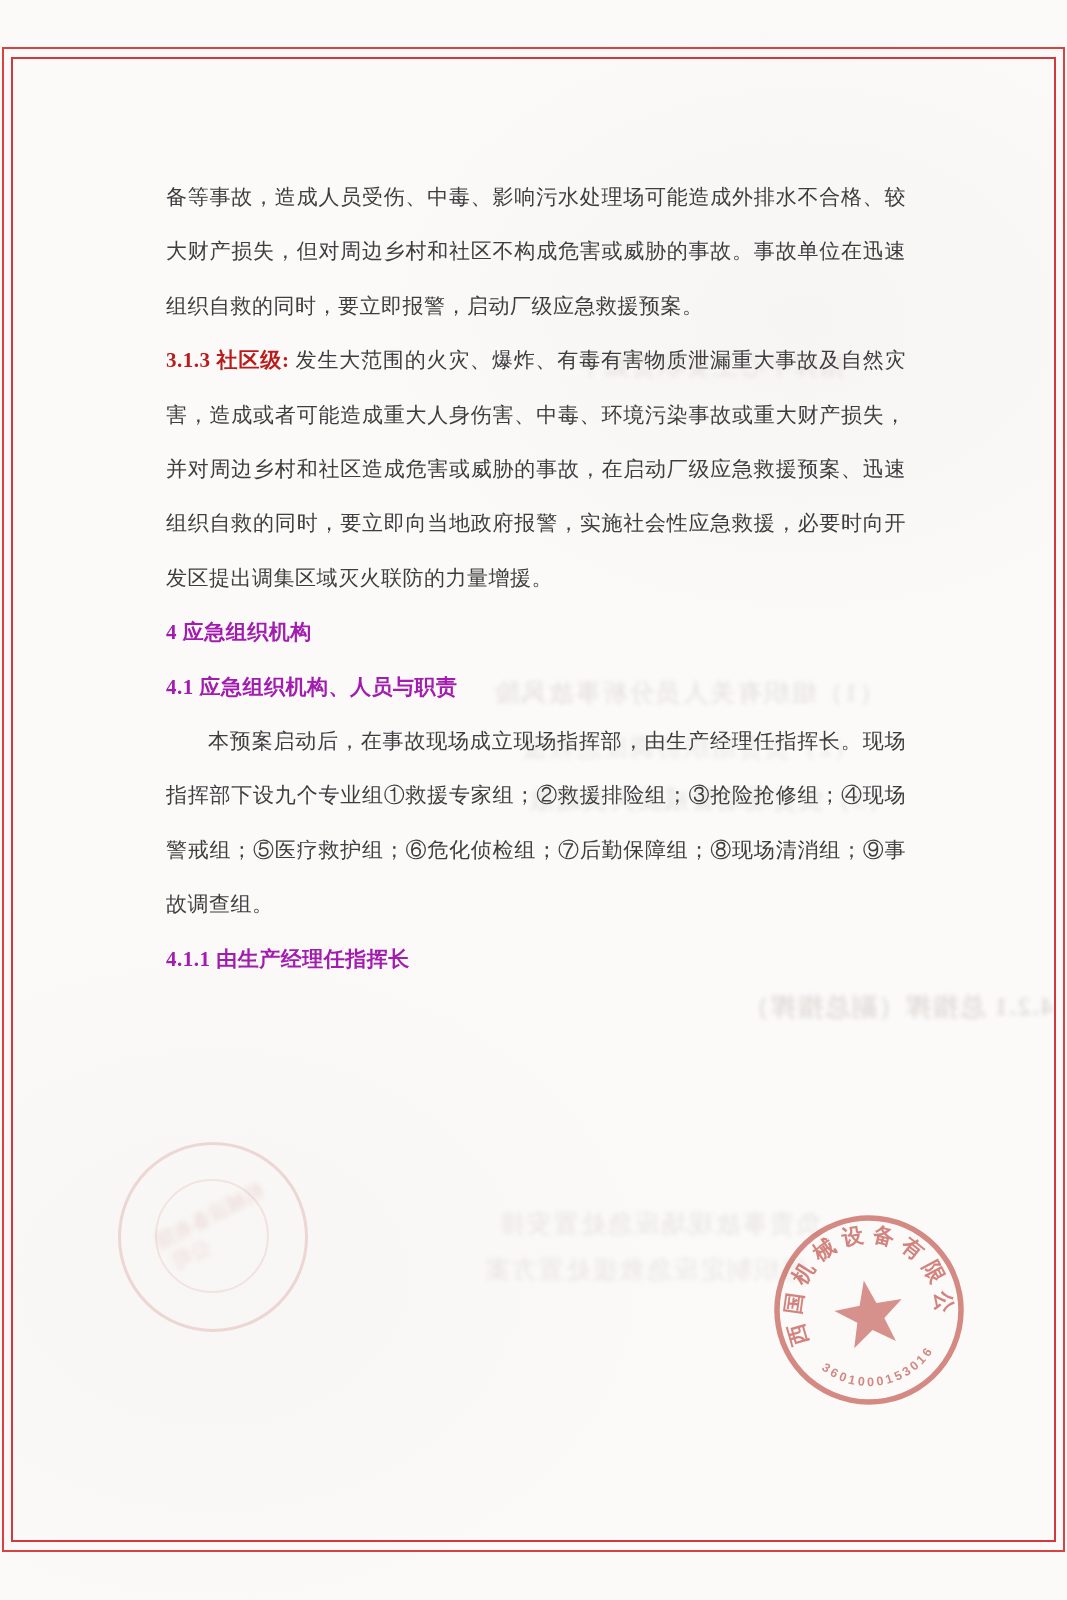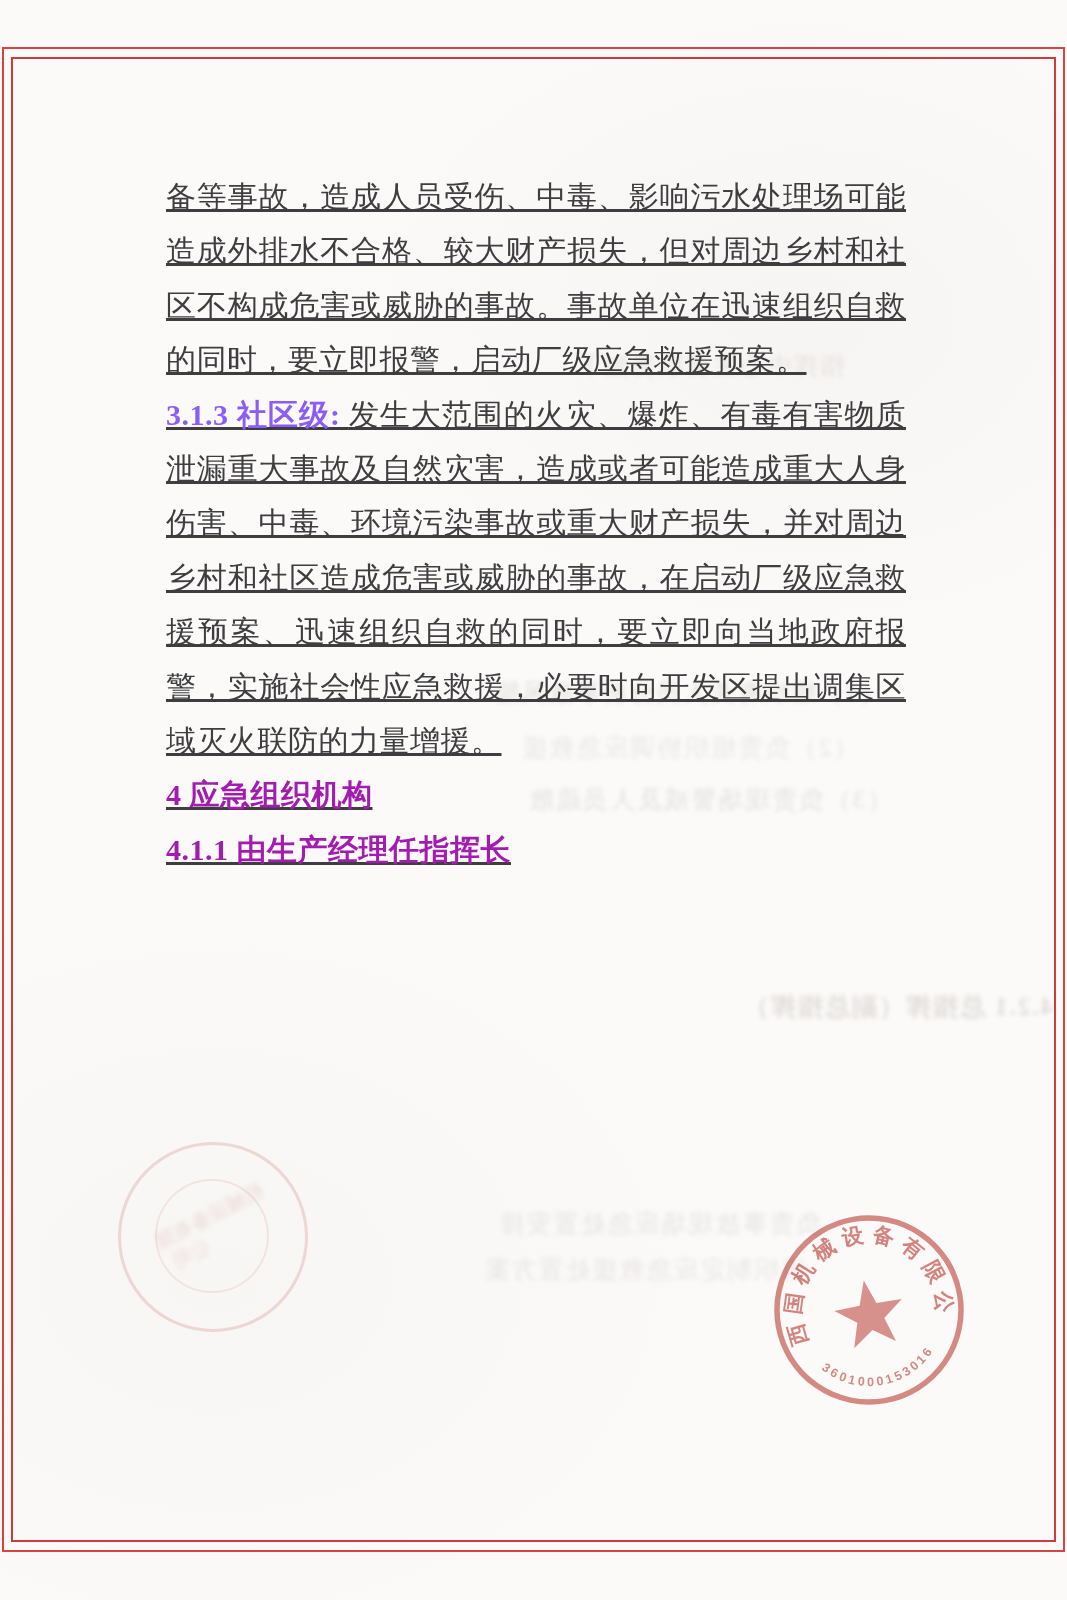--- a/index.html
+++ b/index.html
@@ -23,31 +23,30 @@
     position:absolute;left:2px;top:47px;width:1063px;height:1505px;
     border:2px solid #d64342;box-sizing:border-box;
   }
   .frame-inner{
     position:absolute;left:11px;top:57px;width:1045px;height:1485px;
     border:2px solid #cf3b3c;box-sizing:border-box;
   }
   
   .content{
     position:absolute;left:166px;top:170px;width:740px;
-    font-size:30px;line-height:54.4px;
+    font-size:21px;line-height:54.4px;
     color:#3e3d3f;
     text-align:justify;
     text-justify:inter-character;
     letter-spacing:.5px;
-    text-decoration:underline;
   }
   .content p{margin:0;}
   .para-indent{text-indent:2em;}
   .heading{font-weight:700;color:#a21caf;}
-  .lead{font-weight:700;color:#8b5cf6;}
+  .lead{font-weight:700;color:#b91c1c;}
   
   .ghost{
     position:absolute;
     color:rgba(142,126,124,.55);
     font-size:25px;
     transform:scaleX(-1);
     filter:blur(2.1px);
     opacity:.42;
     white-space:nowrap;
     letter-spacing:2px;
@@ -116,20 +115,22 @@
 <div class="ghost-stamp">
   <div class="inner-ring"></div>
   <div class="gs-text l1">机械设备有限</div>
   <div class="gs-text l2">公司</div>
 </div>
 
 <div class="content">
   <p>备等事故，造成人员受伤、中毒、影响污水处理场可能造成外排水不合格、较大财产损失，但对周边乡村和社区不构成危害或威胁的事故。事故单位在迅速组织自救的同时，要立即报警，启动厂级应急救援预案。</p>
   <p><span class="lead">3.1.3 社区级: </span><span>发生大范围的火灾、爆炸、有毒有害物质泄漏重大事故及自然灾害，造成或者可能造成重大人身伤害、中毒、环境污染事故或重大财产损失，并对周边乡村和社区造成危害或威胁的事故，在启动厂级应急救援预案、迅速组织自救的同时，要立即向当地政府报警，实施社会性应急救援，必要时向开发区提出调集区域灭火联防的力量增援。</span></p>
   <p class="heading">4 应急组织机构</p>
+  <p class="heading">4.1 应急组织机构、人员与职责</p>
+  <p class="para-indent">本预案启动后，在事故现场成立现场指挥部，由生产经理任指挥长。现场指挥部下设九个专业组①救援专家组；②救援排险组；③抢险抢修组；④现场警戒组；⑤医疗救护组；⑥危化侦检组；⑦后勤保障组；⑧现场清消组；⑨事故调查组。</p>
   <p class="heading">4.1.1 由生产经理任指挥长</p>
 </div>
 
 <svg class="seal" width="220" height="220" viewBox="-110 -110 220 220" xmlns="http://www.w3.org/2000/svg">
   <defs>
     <path id="sealNameArc" d="M -63.9,23.3 A 68,68 0 1 1 63.9,23.3" fill="none"></path>
     <path id="sealNumArc" d="M -60,46.7 A 76,76 0 0 0 60,46.7" fill="none"></path>
   </defs>
   <g transform="rotate(-10)" opacity="0.9">
     <circle cx="0" cy="0" r="92" fill="none" stroke="#c4524b" stroke-width="5.5" opacity="0.85"></circle>

